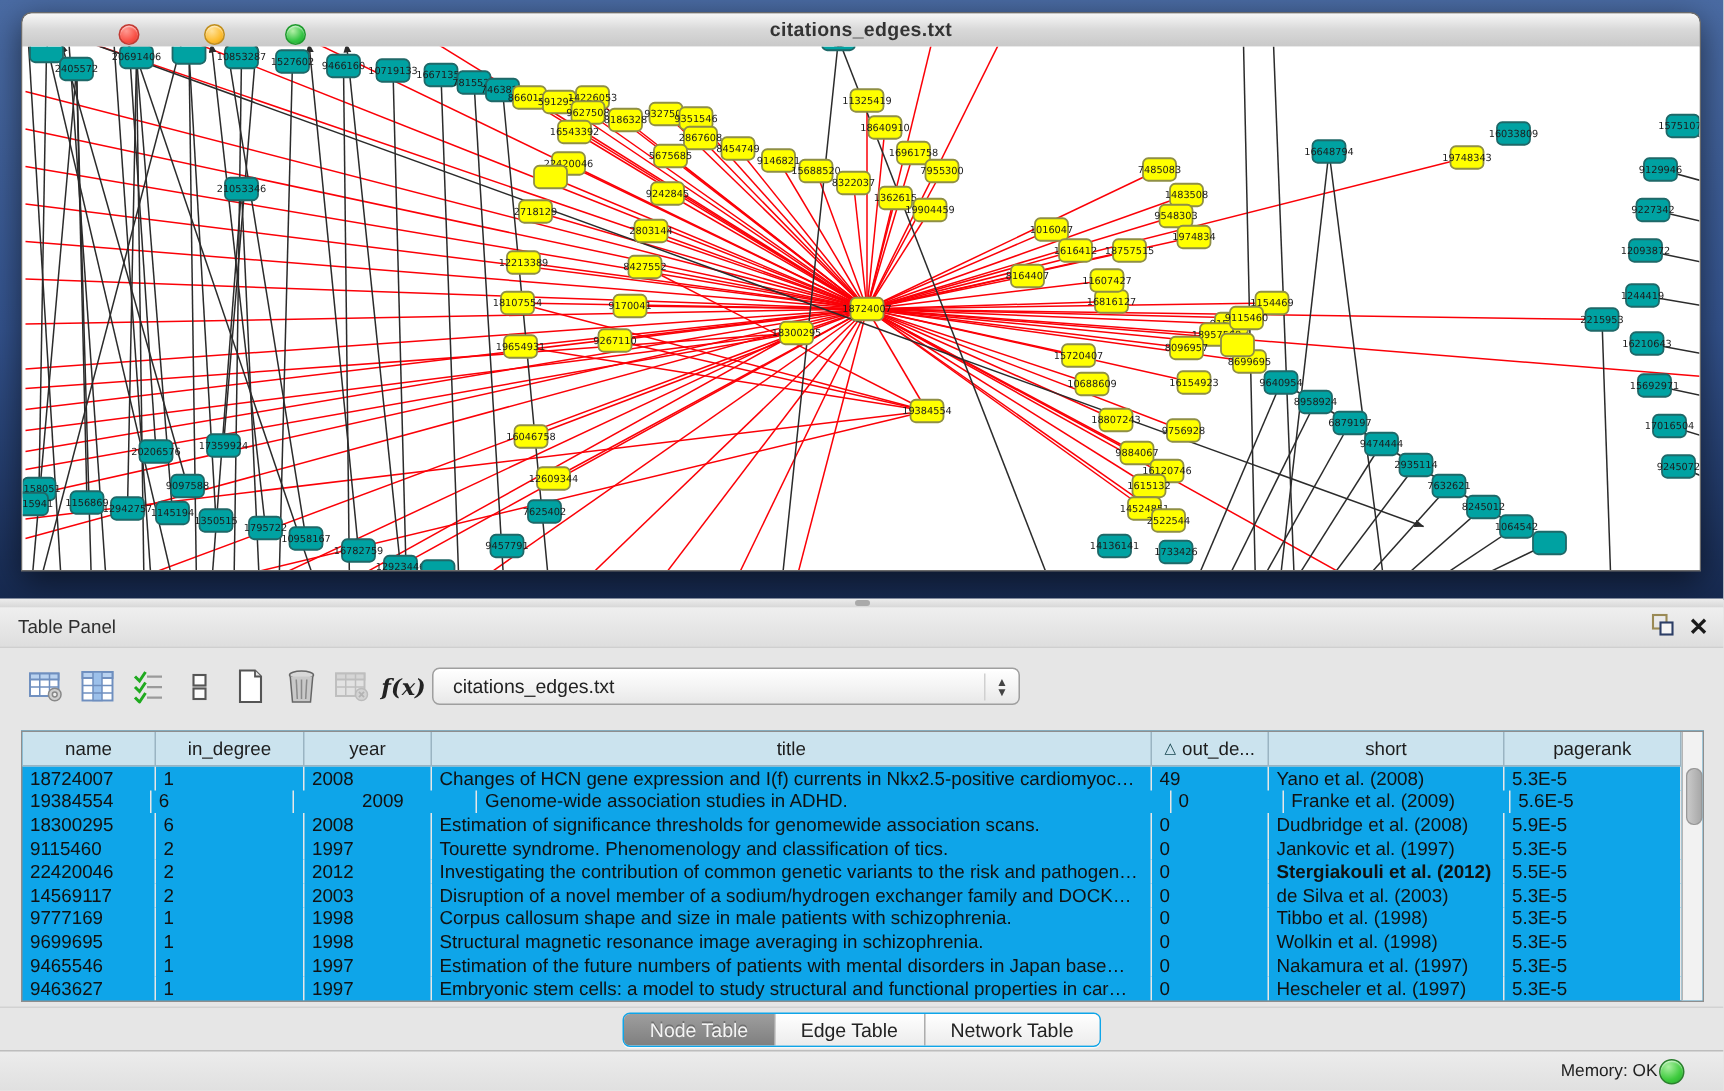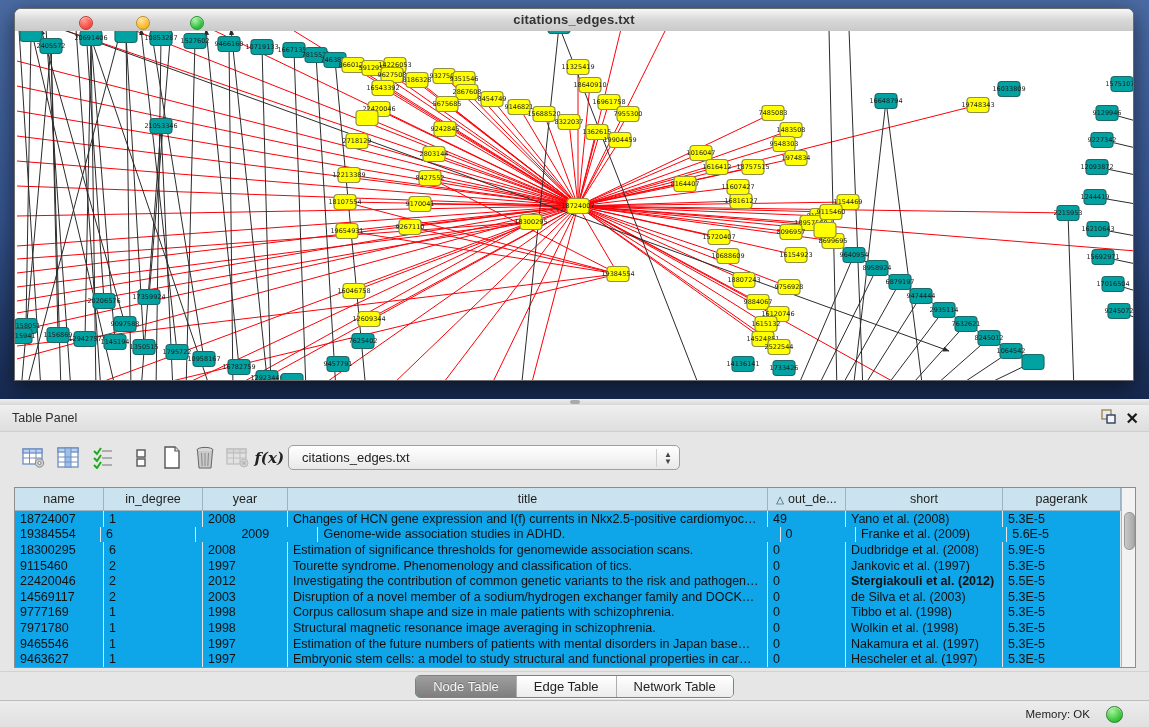--- a/index.html
+++ b/index.html
@@ -19,21 +19,21 @@
   .splitter{position:absolute;left:0;top:399px;width:1149px;height:6px;background:linear-gradient(#eee,#d7d7d7);}
   .split-handle{position:absolute;left:570px;top:1px;width:10px;height:4px;background:#aaa;border-radius:2px;}
   
   .table-panel{position:absolute;left:0;top:405px;width:1149px;height:322px;background:#e6e6e6;}
   .tp-header{position:relative;height:26px;background:linear-gradient(#efefef,#dedede);border-bottom:1px solid #cfcfcf;}
   .tp-title{position:absolute;left:12px;top:6px;font-size:12.5px;color:#2e2e2e;}
   .tp-icons{position:absolute;right:10px;top:3px;display:flex;gap:9px;align-items:center;}
   .tp-close{font-size:16px;font-weight:bold;color:#1a1a1a;line-height:18px;cursor:default;}
   
   .toolbar{position:absolute;left:0;top:32px;width:1149px;height:42px;display:flex;align-items:center;}
-  .tb-btn{width:30px;height:32px;display:flex;align-items:center;justify-content:flex-end;margin-left:4px;}
+  .tb-btn{width:30px;height:32px;display:flex;align-items:center;justify-content:center;margin-left:4px;}
   .tb-btn.first{margin-left:16px;}
   .tb-btn.disabled{opacity:.45;}
   .fx{font-family:"DejaVu Serif",serif;font-style:italic;font-weight:bold;font-size:15px;color:#222;}
   .dropdown{position:absolute;left:288px;top:8px;width:390px;height:23px;border:1px solid #9f9f9f;border-radius:5px;background:linear-gradient(#ffffff,#f2f2f2 60%,#e8e8e8);display:flex;align-items:center;box-shadow:inset 0 1px 0 #fff;}
   .dd-text{flex:1;padding-left:13px;font-size:13px;color:#222;white-space:nowrap;overflow:hidden;}
   .dd-arrows{width:22px;text-align:center;font-size:8px;line-height:7px;color:#444;border-left:1px solid #d0d0d0;padding:2px 0;}
   
   .table-box{position:absolute;left:14px;top:82px;width:1122px;height:181px;background:#0ea5e9;border:1px solid #8e8e8e;box-sizing:border-box;display:flex;}
   .grid{width:1106px;display:flex;flex-direction:column;}
   .hdr-row{display:flex;height:22px;background:#cbe3ee;border-bottom:1px solid #9ab4c2;flex:none;}
@@ -44,21 +44,21 @@
   .t-cell{box-sizing:border-box;padding-left:5px;font-size:12.5px;color:#111;white-space:nowrap;overflow:hidden;border-right:1px solid #e7e7e7;height:100%;display:flex;align-items:center;}
   .vsb{width:14px;background:#f2f2f2;border-left:1px solid #b5b5b5;position:relative;}
   .vsb-thumb{position:absolute;left:2px;top:24px;width:9px;height:36px;background:linear-gradient(90deg,#c9c9c9,#a8a8a8);border-radius:5px;border:1px solid #999;}
   
   .tabs-bar{position:absolute;left:0;top:266px;width:1149px;height:30px;display:flex;justify-content:center;align-items:flex-start;border-top:1px solid #d2d2d2;padding-top:3px;box-sizing:border-box;}
   .seg{display:flex;border:1px solid #0ea5e9;border-radius:5px;overflow:hidden;height:21px;box-shadow:0 1px 0 rgba(255,255,255,.7);}
   .seg-btn{padding:0 17px;font-size:13px;display:flex;align-items:center;background:linear-gradient(#ffffff,#ececec);color:#222;border-left:1px solid #adadad;}
   .seg-btn:first-child{border-left:none;}
   .seg-btn.sel{background:linear-gradient(#9e9e9e,#7f7f7f);color:#f4f4f4;text-shadow:0 -1px 0 rgba(0,0,0,.25);}
   
-  .statusbar{position:absolute;left:0;top:295px;width:1149px;height:27px;border-top:1px solid #bdbdbd;background:linear-gradient(#ececec,#e0e0e0);display:flex;justify-content:flex-end;align-items:center;padding-right:26px;box-sizing:border-box;gap:16px;}
+  .statusbar{position:absolute;left:0;top:295px;width:1149px;height:27px;border-top:1px solid #bdbdbd;background:linear-gradient(#ececec,#e0e0e0);display:flex;justify-content:flex-end;align-items:center;padding-right:26px;box-sizing:border-box;gap:1px;}
   .mem-label{font-size:11.5px;color:#222;}
   .mem-dot{width:15px;height:15px;border-radius:50%;background:radial-gradient(circle at 35% 28%,#a9f0a0,#3ecb3e 60%,#23a52a);border:1px solid #2b7f2e;box-shadow:inset 0 1px 1px rgba(255,255,255,.6);}
 </style>
 </head>
 <body>
 
 <div class="desktop">
   <div class="net-window">
     <div class="titlebar">
       <span class="tl r"></span>
@@ -880,21 +880,21 @@
           <div class="t-row">
             <div class="t-cell" style="width: 89px;">9777169</div>
             <div class="t-cell" style="width: 99px;">1</div>
             <div class="t-cell" style="width: 85px;">1998</div>
             <div class="t-cell" style="width: 480px;">Corpus callosum shape and size in male patients with schizophrenia.</div>
             <div class="t-cell" style="width: 78px;">0</div>
             <div class="t-cell" style="width: 157px;">Tibbo et al. (1998)</div>
             <div class="t-cell" style="width: 118px;">5.3E-5</div>
           </div>
           <div class="t-row">
-            <div class="t-cell" style="width: 89px;">7971780</div>
+            <div class="t-cell" style="width: 89px;">9699695</div>
             <div class="t-cell" style="width: 99px;">1</div>
             <div class="t-cell" style="width: 85px;">1998</div>
             <div class="t-cell" style="width: 480px;">Structural magnetic resonance image averaging in schizophrenia.</div>
             <div class="t-cell" style="width: 78px;">0</div>
             <div class="t-cell" style="width: 157px;">Wolkin et al. (1998)</div>
             <div class="t-cell" style="width: 118px;">5.3E-5</div>
           </div>
           <div class="t-row">
             <div class="t-cell" style="width: 89px;">9465546</div>
             <div class="t-cell" style="width: 99px;">1</div>

